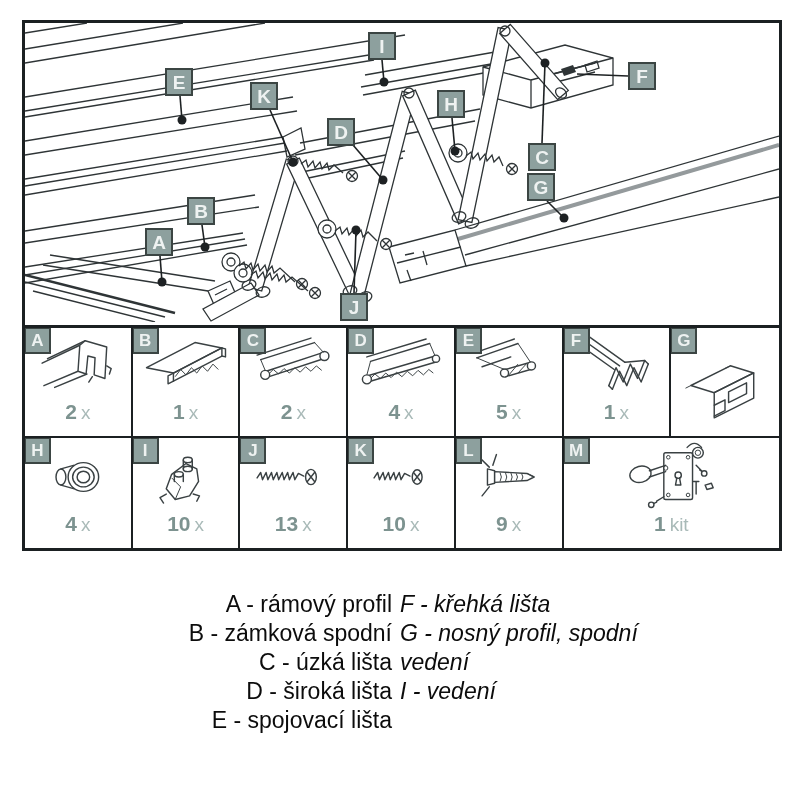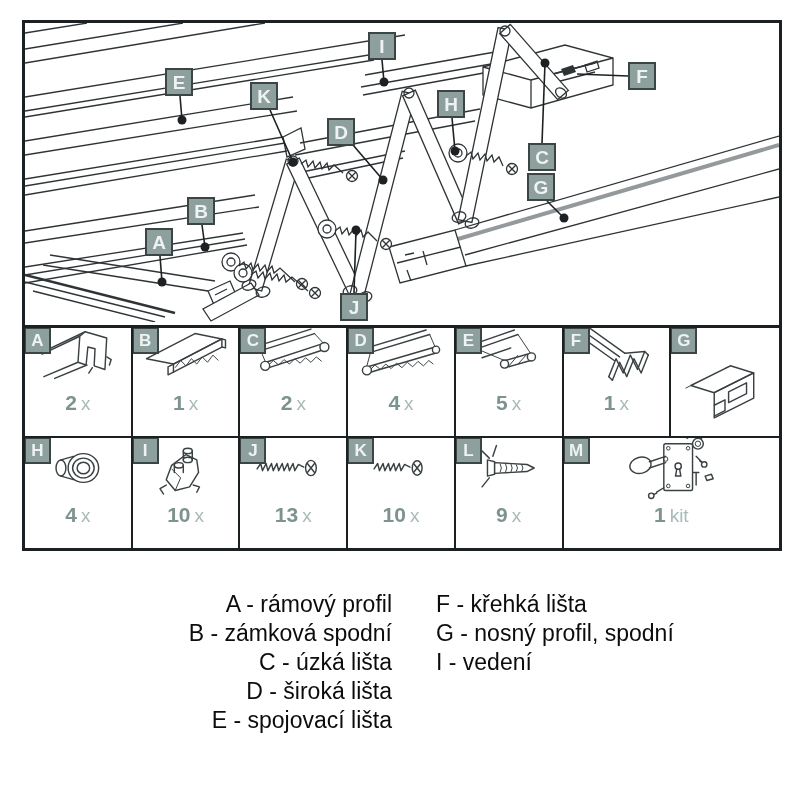--- a/index.html
+++ b/index.html
@@ -37,27 +37,27 @@
   }
   .cell:nth-child(7n), .cell.last-col{border-right:none;}
   .cell.row2{border-bottom:none;}
   .cell.span2{grid-column:span 2;}
   .cell-chip{
     position:absolute;left:-1px;top:-1px;width:23px;height:23px;background:#8da09e;
     border:2px solid #3b4543;color:#eef2f1;font-weight:bold;font-size:17px;
     display:flex;align-items:center;justify-content:center;line-height:1;z-index:3;
   }
   .part-icon{flex:1;display:flex;align-items:center;justify-content:center;width:100%;padding-top:16px;box-sizing:border-box;}
-  .qty{padding-bottom:21px;font-size:21px;font-weight:bold;color:#7d9390;white-space:nowrap;}
+  .qty{padding-bottom:12px;font-size:21px;font-weight:bold;color:#7d9390;white-space:nowrap;}
   .qty .u{font-weight:normal;color:#a9bab8;font-size:19px;margin-left:4px;}
   
   .legend{position:absolute;left:0;top:590px;width:800px;font-size:23px;line-height:29px;color:#0c0c0c;}
   .legend-col{position:absolute;top:0;}
   .legend-left{left:62px;width:330px;text-align:right;}
-  .legend-right{left:436px;width:360px;}
+  .legend-right{left:400px;width:360px;font-style:italic;}
   .legend-line{white-space:nowrap;}
   svg{display:block;}
   .ln{stroke:#2e3436;stroke-width:1.3;fill:none;}
   .ln2{stroke:#2e3436;stroke-width:2.4;fill:none;}
   .wq{stroke:#2e3436;stroke-width:1.3;fill:#ffffff;}
   .rung{stroke:#49565a;stroke-width:11;fill:none;stroke-dasharray:1.6 7.2;}
   .dot{fill:#1d2123;}
   .leader{stroke:#1d2123;stroke-width:1.6;fill:none;}
   .pi{stroke:#3a4143;stroke-width:1.6;fill:none;stroke-linejoin:round;stroke-linecap:round;}
   .piw{stroke:#3a4143;stroke-width:1.6;fill:#fff;stroke-linejoin:round;}
@@ -430,15 +430,16 @@
   <div class="legend-col legend-left">
     <div class="legend-line">A - rámový profil</div>
     <div class="legend-line">B - zámková spodní</div>
     <div class="legend-line">C - úzká lišta</div>
     <div class="legend-line">D - široká lišta</div>
     <div class="legend-line">E - spojovací lišta</div>
   </div>
   <div class="legend-col legend-right">
     <div class="legend-line">F - křehká lišta</div>
     <div class="legend-line">G - nosný profil, spodní</div>
+    <div class="legend-line">vedení</div>
     <div class="legend-line">I  - vedení</div>
   </div>
 </div>
 
 </body></html>

